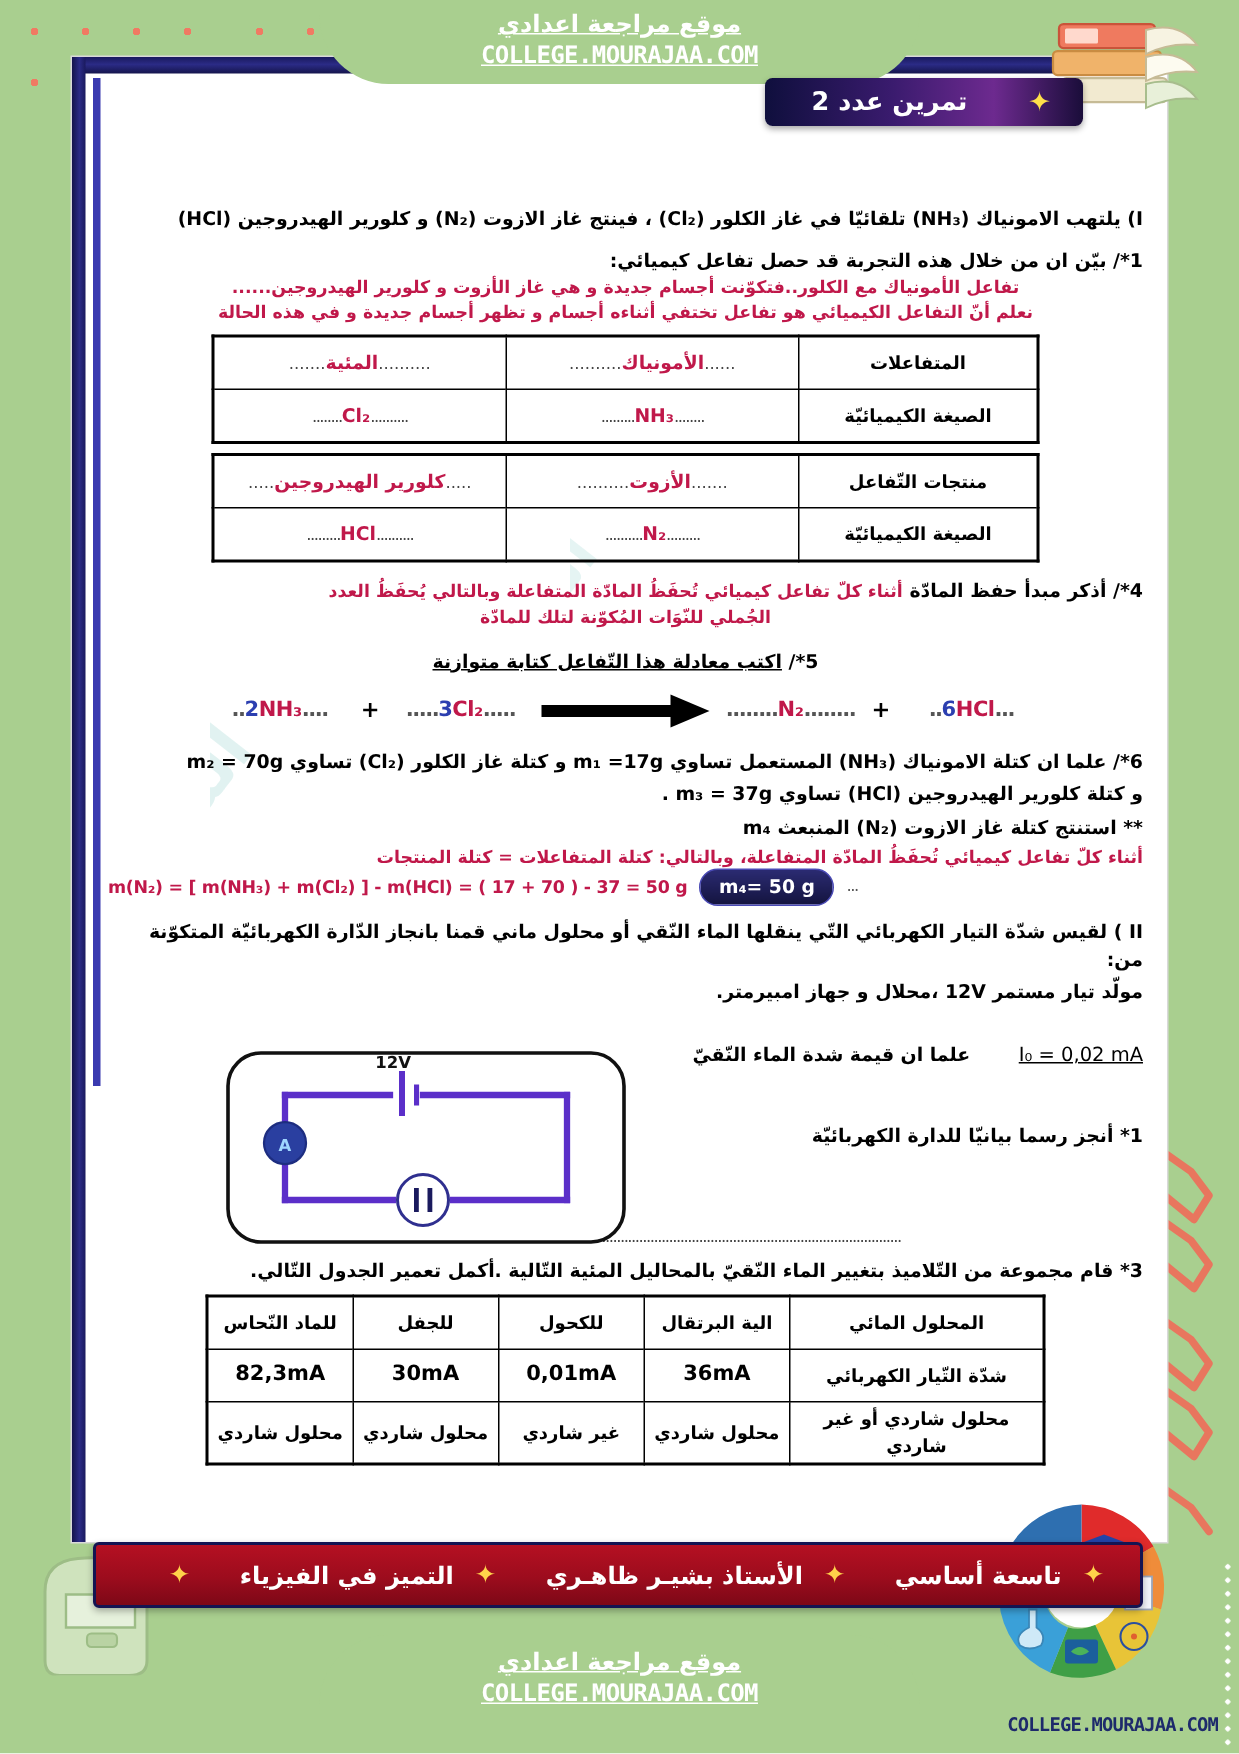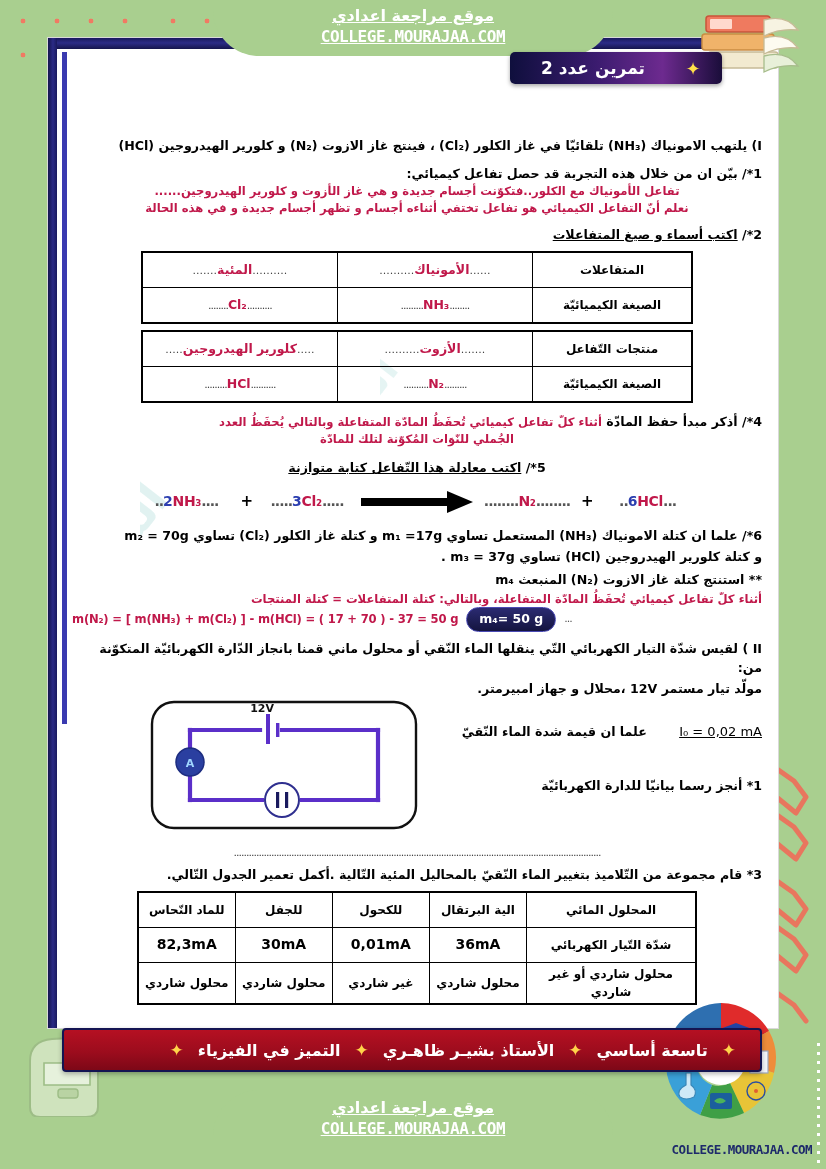--- a/index.html
+++ b/index.html
@@ -304,21 +304,21 @@
     border: 2px solid #141452;
     border-radius: 4px;
     z-index: 30;
     display: flex;
     align-items: center;
     direction: rtl;
     box-sizing: border-box;
     padding: 0 10px;
     box-shadow: 0 2px 5px rgba(0,0,0,.3);
   }
-  .fb-item { color: #ffffff; font-size: 16px; font-weight: bold; white-space: nowrap; }
+  .fb-item { color: #ffffff; font-size: 16px; font-weight: bold; white-space: nowrap; margin-left: 19px; }
   .fb-star { color:#ffd34a; font-size: 17px; padding: 0 14px; }
 
   
   .bottom-ribbon {
     position: absolute;
     left: 213px; top: 1090px;
     width: 400px; height: 60px;
     background: #a9cf8f;
     border-radius: 46px 46px 0 0;
     z-index: 20;
@@ -419,24 +419,20 @@
 
     <div class="stmt">I) يلتهب الامونياك (NH₃) تلقائيّا في غاز الكلور (Cl₂) ، فينتج غاز الازوت (N₂) و كلورير الهيدروجين (HCl)</div>
 
     <div class="q">
       <span class="q-num">1*/</span>
       <span>بيّن ان من خلال هذه التجربة قد حصل تفاعل كيميائي:</span>
     </div>
     <div class="ans">تفاعل الأمونياك مع الكلور..فتكوّنت أجسام جديدة و هي غاز الأزوت و كلورير الهيدروجين......</div>
     <div class="ans" style="margin-top:2px">نعلم أنّ التفاعل الكيميائي هو تفاعل تختفي أثناءه أجسام و تظهر أجسام جديدة و في هذه الحالة</div>
 
-    <div class="q">
-      <span class="q-num">2*/</span>
-      <span class="ul">اكتب أسماء و صيغ المتفاعلات</span>
-    </div>
     <table class="grid">
       <tbody>
           <tr>
         <td class="hdr">المتفاعلات</td>
         <td>
           <span class="cell-dots">......</span><span class="cell-fill">الأمونياك</span><span class="cell-dots">..........</span>
         </td>
         <td>
           <span class="cell-dots">..........</span><span class="cell-fill">المئية</span><span class="cell-dots">.......</span>
         </td>

